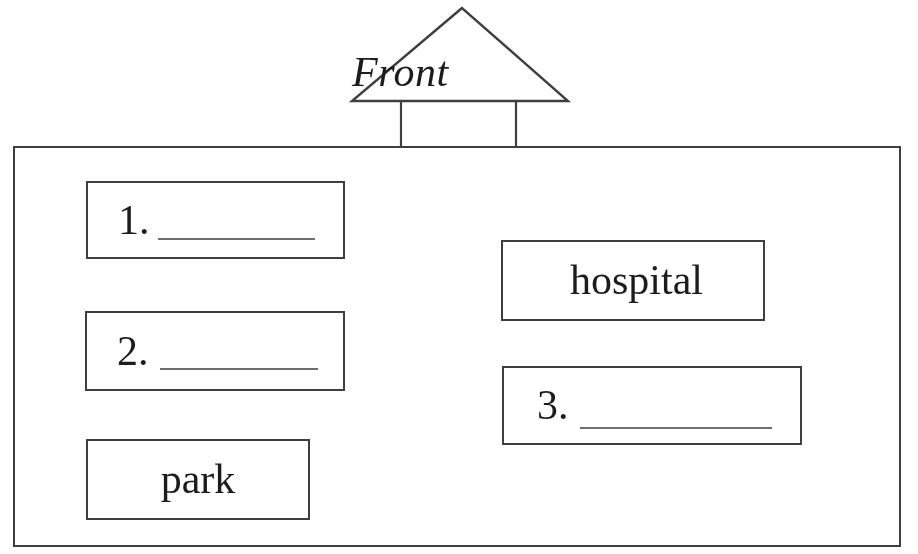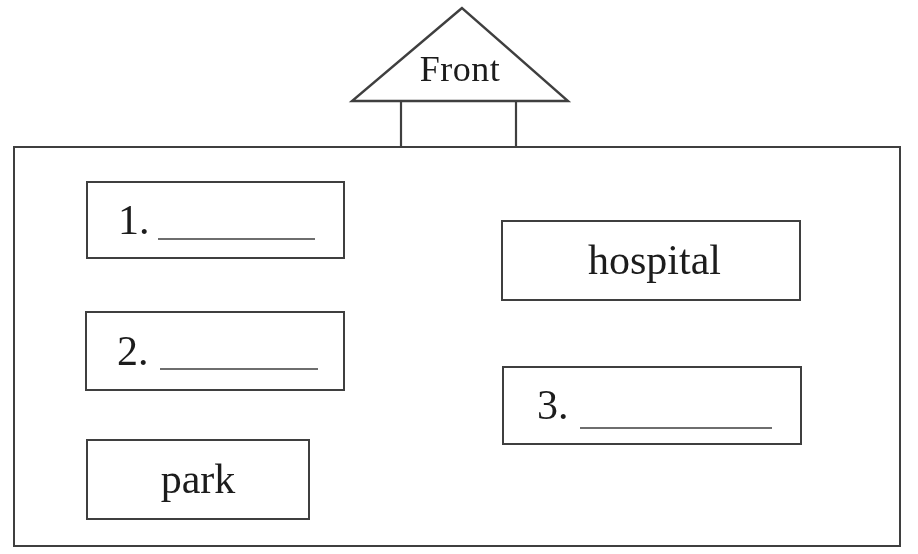--- a/index.html
+++ b/index.html
@@ -9,22 +9,23 @@
     position: relative; overflow: hidden;
     font-family: "Liberation Serif", "DejaVu Serif", serif;
     color: #1c1c1c;
   }
   .stage { position: absolute; left: 0; top: 0; width: 918px; height: 554px; }
 
   .lines-svg { position: absolute; left: 0; top: 0; }
 
   .front-label {
     position: absolute; left: 352px; top: 51px; width: 216px;
-    text-align: center; font-size: 36px; line-height: 1;
+    text-align: left; font-size: 42px; line-height: 1;
     letter-spacing: 0.5px;
+    font-style: italic;
   }
 
   .outer-rect {
     position: absolute; left: 13px; top: 146px; width: 888px; height: 401px;
     border: 2px solid #3f3f3f; background: transparent;
   }
 
   .box {
     position: absolute; border: 2px solid #3f3f3f; background: #ffffff;
     font-size: 42px;
@@ -37,21 +38,21 @@
   #box-1 .num   { left: 30px; line-height: 74px; }
   #box-1 .blank { left: 70px; top: 55px; width: 157px; }
 
   #box-2 { left: 85px;  top: 311px; width: 260px; height: 80px; }
   #box-2 .num   { left: 30px; line-height: 76px; }
   #box-2 .blank { left: 73px; top: 55px; width: 158px; }
 
   #box-park { left: 86px; top: 439px; width: 224px; height: 81px; }
   #box-park .place { line-height: 77px; }
 
-  #box-hospital { left: 501px; top: 220px; width: 300px; height: 81px; padding-left: 7px; }
+  #box-hospital { left: 501px; top: 240px; width: 264px; height: 81px; padding-left: 7px; }
   #box-hospital .place { line-height: 77px; }
 
   #box-3 { left: 502px; top: 366px; width: 300px; height: 79px; }
   #box-3 .num   { left: 33px; line-height: 75px; }
   #box-3 .blank { left: 76px; top: 59px; width: 192px; }
 </style>
 </head>
 <body>
 
 <div class="stage">

